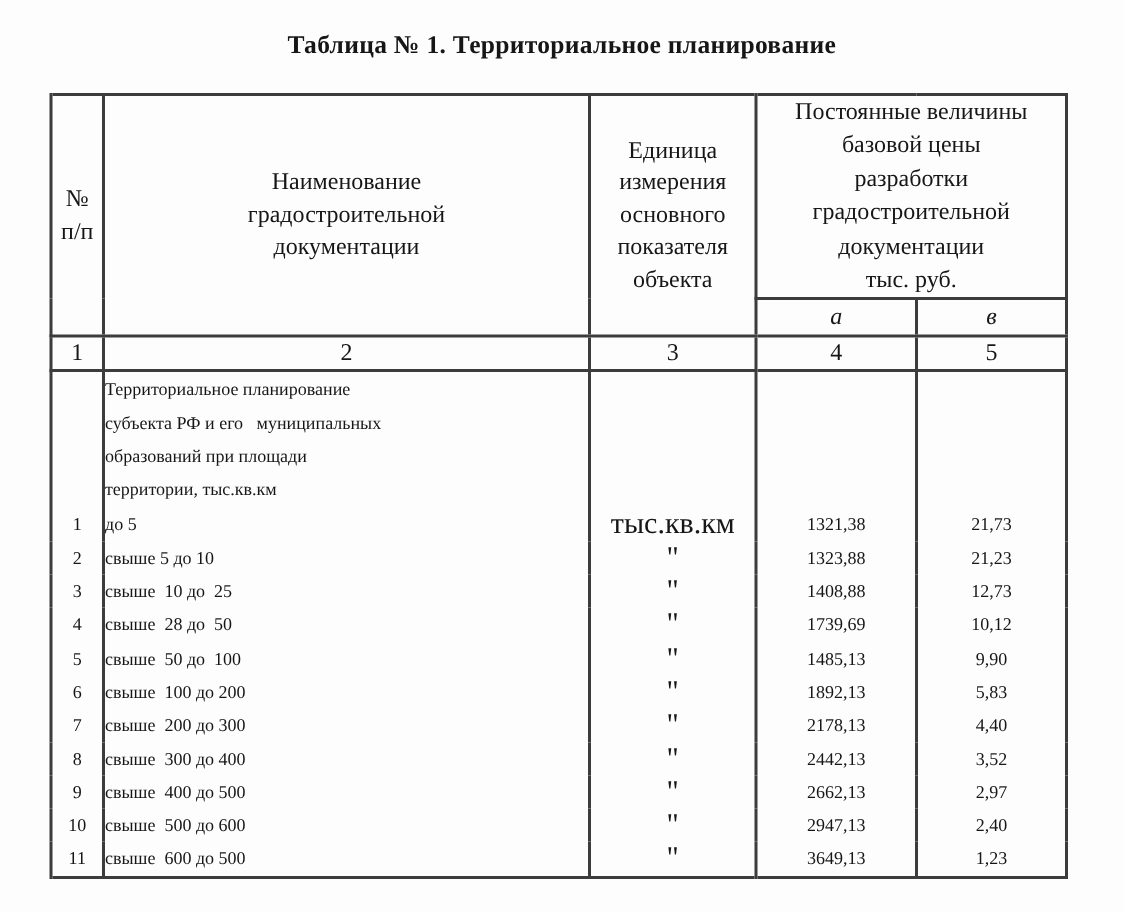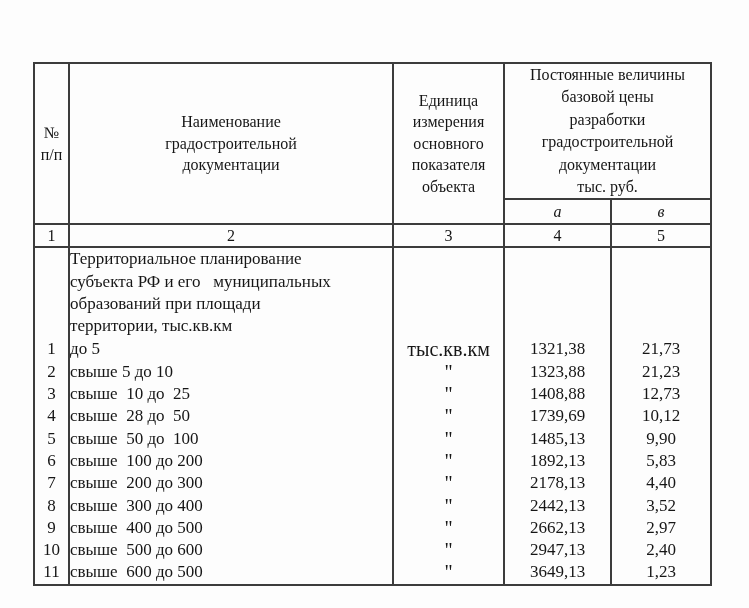--- a/index.html
+++ b/index.html
@@ -58,39 +58,40 @@
     vertical-align: middle;
   }
   tr.head-nums { height: 21px; }
   tr.head-nums th {
     font-size: 16px;
     line-height: 21px;
     text-align: center;
     vertical-align: middle;
   }
   tbody td {
-    font-size: 17px;
+    font-size: 12px;
     line-height: 22.3px;
     vertical-align: middle;
   }
   tr.intro-row td { height: 90px; vertical-align: top; }
   td.name {
     text-align: left;
     padding-left: 5px;
     white-space: pre-wrap;
   }
   td.num  { text-align: center; }
   td.unit { text-align: center; font-size: 20px; }
   td.val  { text-align: center; }
   tr.data-row { height: 22.3px; }
 </style>
 </head>
 <body>
 
 <div class="page">
+  <div class="doc-title">Таблица № 1. Территориальное планирование</div>
 
   <table class="main">
     <colgroup>
       <col style="width:35px">
       <col style="width:324px">
       <col style="width:111px">
       <col style="width:107px">
       <col style="width:100px">
     </colgroup>
     <thead>

